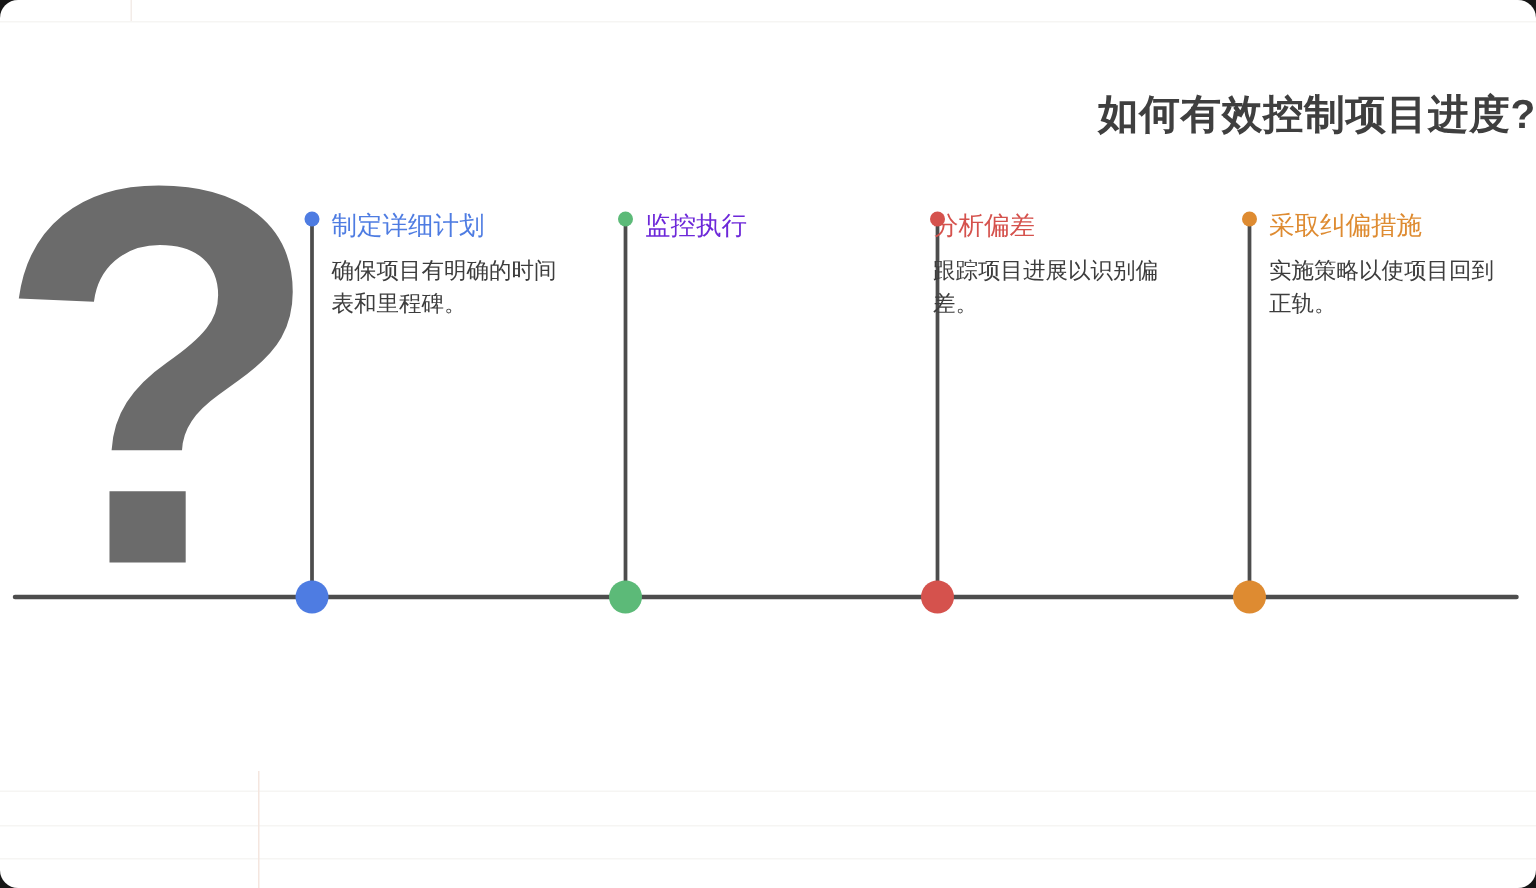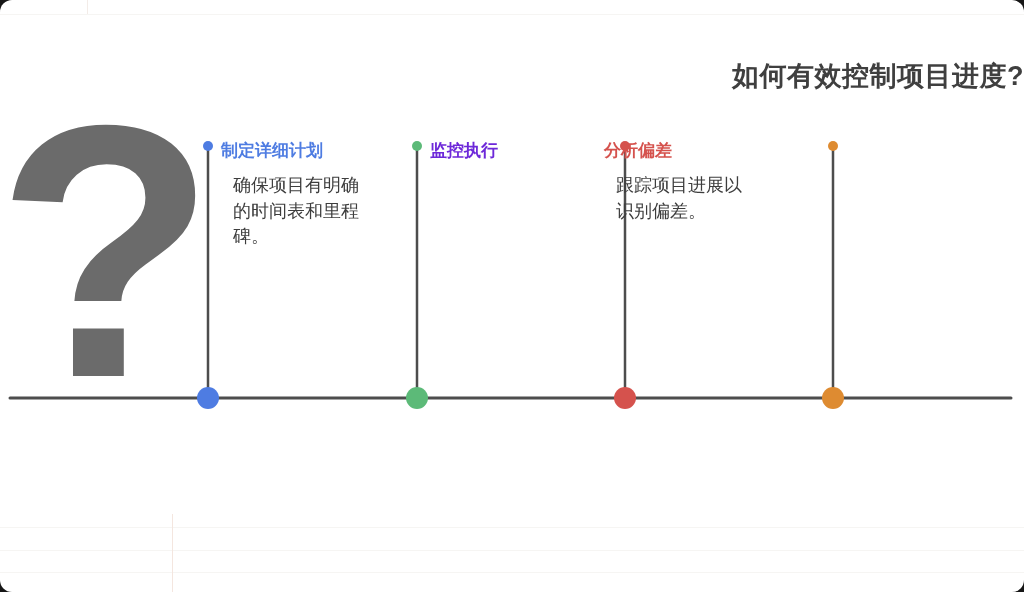--- a/index.html
+++ b/index.html
@@ -57,33 +57,33 @@
     left: 0;
   }
 
   .step-col {
     position: absolute;
     top: 140px;
     width: 156px;
   }
   .step-title {
     font-size: 17px;
-    font-weight: bold;
+    font-weight: normal;
     line-height: 1.25;
     margin: 0 0 9px 0;
   }
   .step-desc {
-    font-size: 18px;
+    font-size: 15px;
     line-height: 1.42;
     color: #3d3d3d;
-    margin: 12px;
+    margin: 0;
   }
   .col-0 { left: 221px; }
   .col-1 { left: 430px; }
-  .col-2 { left: 604px; }
+  .col-2 { left: 622px; }
   .col-3 { left: 846px; }
 </style>
 </head>
 <body>
 
 <div class="canvas">
 
   <div class="grid-line grid-h grid-h-top"></div>
   <div class="grid-line grid-v grid-v-top"></div>
   <div class="grid-line grid-h grid-h-b1"></div>
@@ -120,14 +120,18 @@
     <div class="step-title" style="color: rgb(78, 124, 226);">制定详细计划</div>
     <p class="step-desc">确保项目有明确的时间表和里程碑。</p>
   </div>
   <div class="step-col col-1">
     <div class="step-title" style="color: #6d28d9;">监控执行</div>
   </div>
   <div class="step-col col-2">
     <div class="step-title" style="color: rgb(213, 82, 77);">分析偏差</div>
     <p class="step-desc">跟踪项目进展以识别偏差。</p>
   </div>
+  <div class="step-col col-3">
+    <div class="step-title" style="color: rgb(222, 139, 49);">采取纠偏措施</div>
+    <p class="step-desc">实施策略以使项目回到正轨。</p>
+  </div>
 
 </div>
 
 </body></html>

